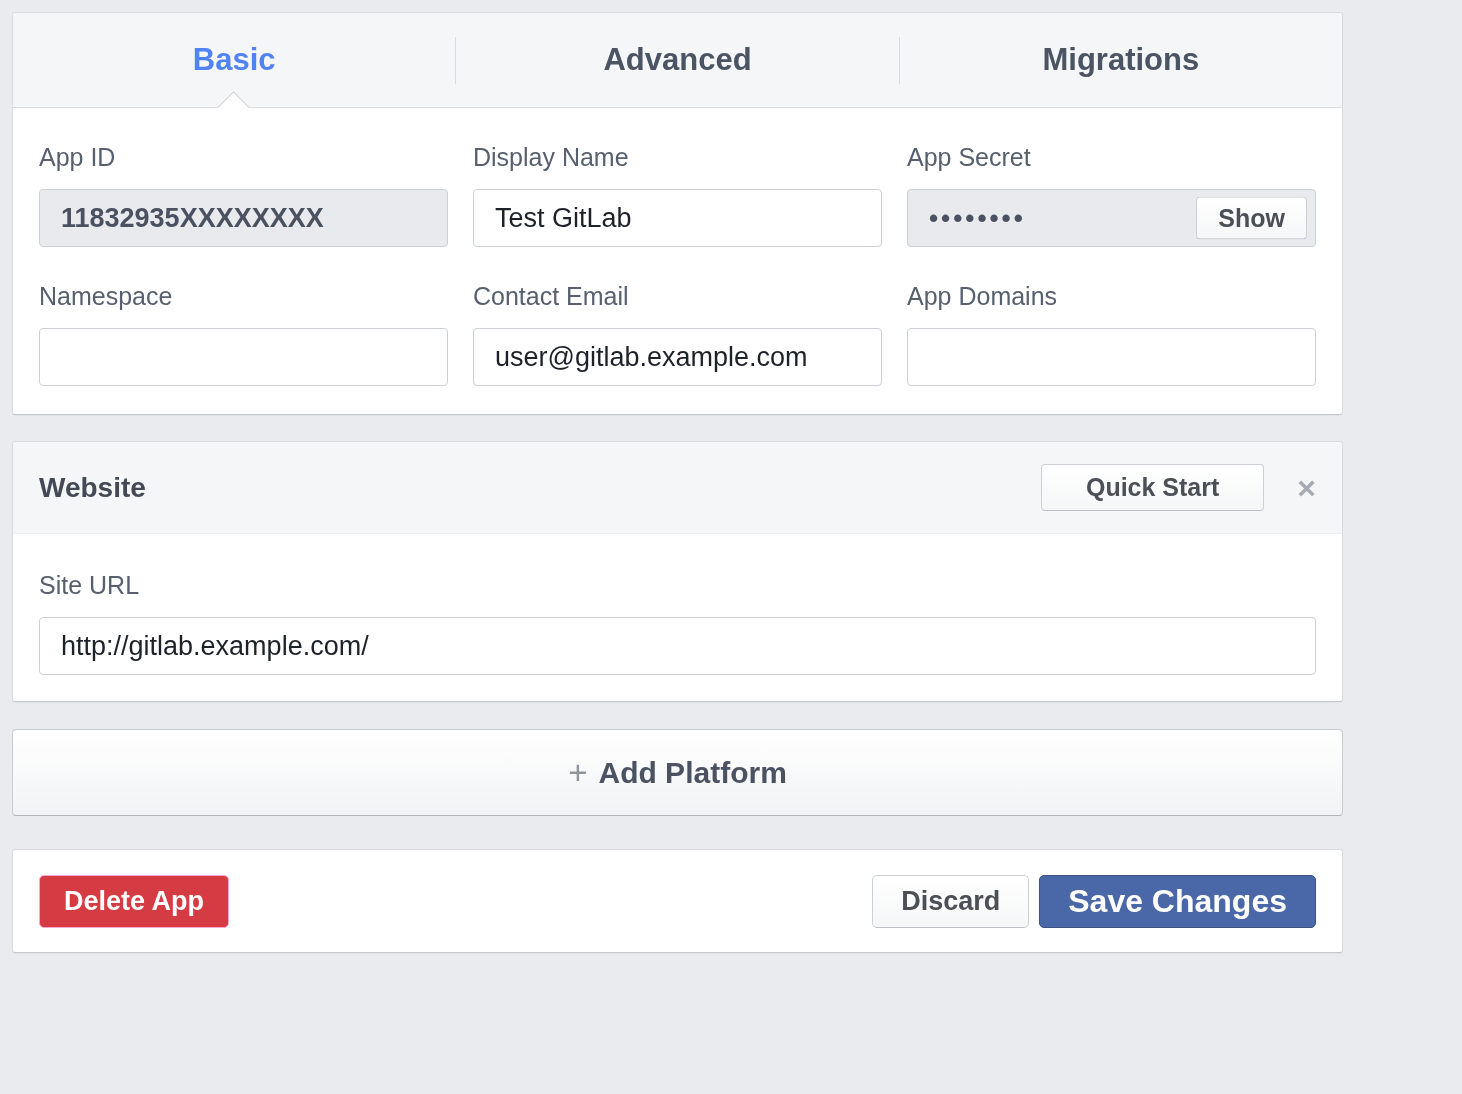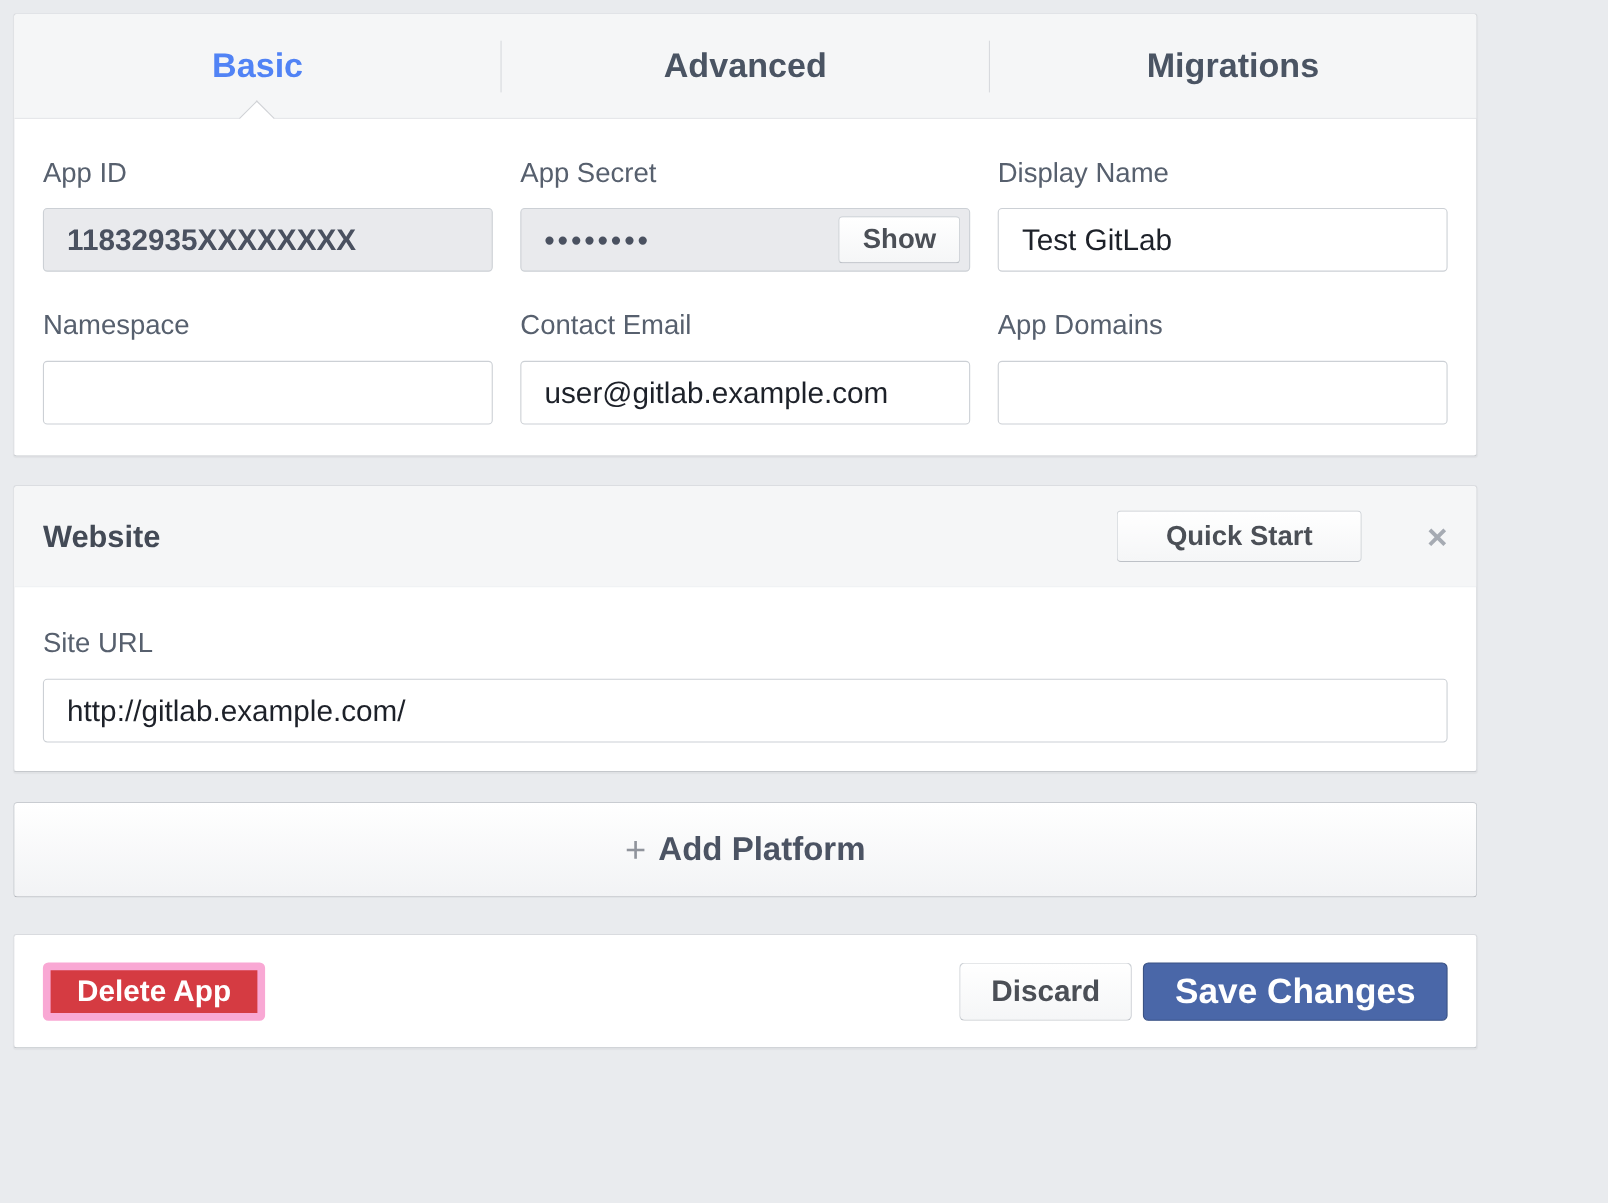--- a/index.html
+++ b/index.html
@@ -116,21 +116,20 @@
   
   .card-website { margin-top:26px; }
   .website-header {
     height:92px;
     background:#f5f6f7;
     border-bottom:1px solid #ebedf0;
     border-radius:3px 3px 0 0;
     display:flex;
     align-items:center;
     padding:0 26px;
-    gap:26px;
   }
   .website-title {
     font-size:28px;
     font-weight:bold;
     color:#434a56;
     flex:1;
   }
   .btn-quickstart {
     height:47px;
     padding:0 44px;
@@ -179,21 +178,21 @@
     display:flex;
     align-items:center;
     justify-content:space-between;
     padding:0 26px;
   }
   .btn-danger {
     height:53px;
     padding:0 24px;
     font-size:27px;
     background:#d53b42;
-    border:7px solid #f9a8d4;
+    border:1px solid #f9a8d4;
     color:#ffffff;
     border-radius:5px;
   }
   .footer-right { display:flex; align-items:center; gap:10px; }
   .btn-discard {
     height:53px;
     padding:0 28px;
     font-size:27px;
     border-radius:5px;
   }
@@ -228,30 +227,30 @@
       </div>
     </div>
 
     <div class="form-grid">
       <div class="field-group">
         <span class="field-label">App ID</span>
         <input class="input disabled" type="text" readonly="" value="11832935XXXXXXXX" style="">
       </div>
 
       <div class="field-group">
+        <span class="field-label">Display Name</span>
+        <input class="input" type="text" value="Test GitLab" style="">
+      </div>
+
+      <div class="field-group">
         <span class="field-label">App Secret</span>
         <div class="secret-wrap">
           <input class="input disabled" type="text" readonly="" value="••••••••" style="">
           <button class="btn btn-light btn-show">Show</button>
         </div>
-      </div>
-
-      <div class="field-group">
-        <span class="field-label">Display Name</span>
-        <input class="input" type="text" value="Test GitLab" style="">
       </div>
 
       <div class="field-group">
         <span class="field-label">Namespace</span>
         <input class="input" type="text" value="" style="">
       </div>
 
       <div class="field-group">
         <span class="field-label">Contact Email</span>
         <input class="input" type="text" value="user@gitlab.example.com" style="">

